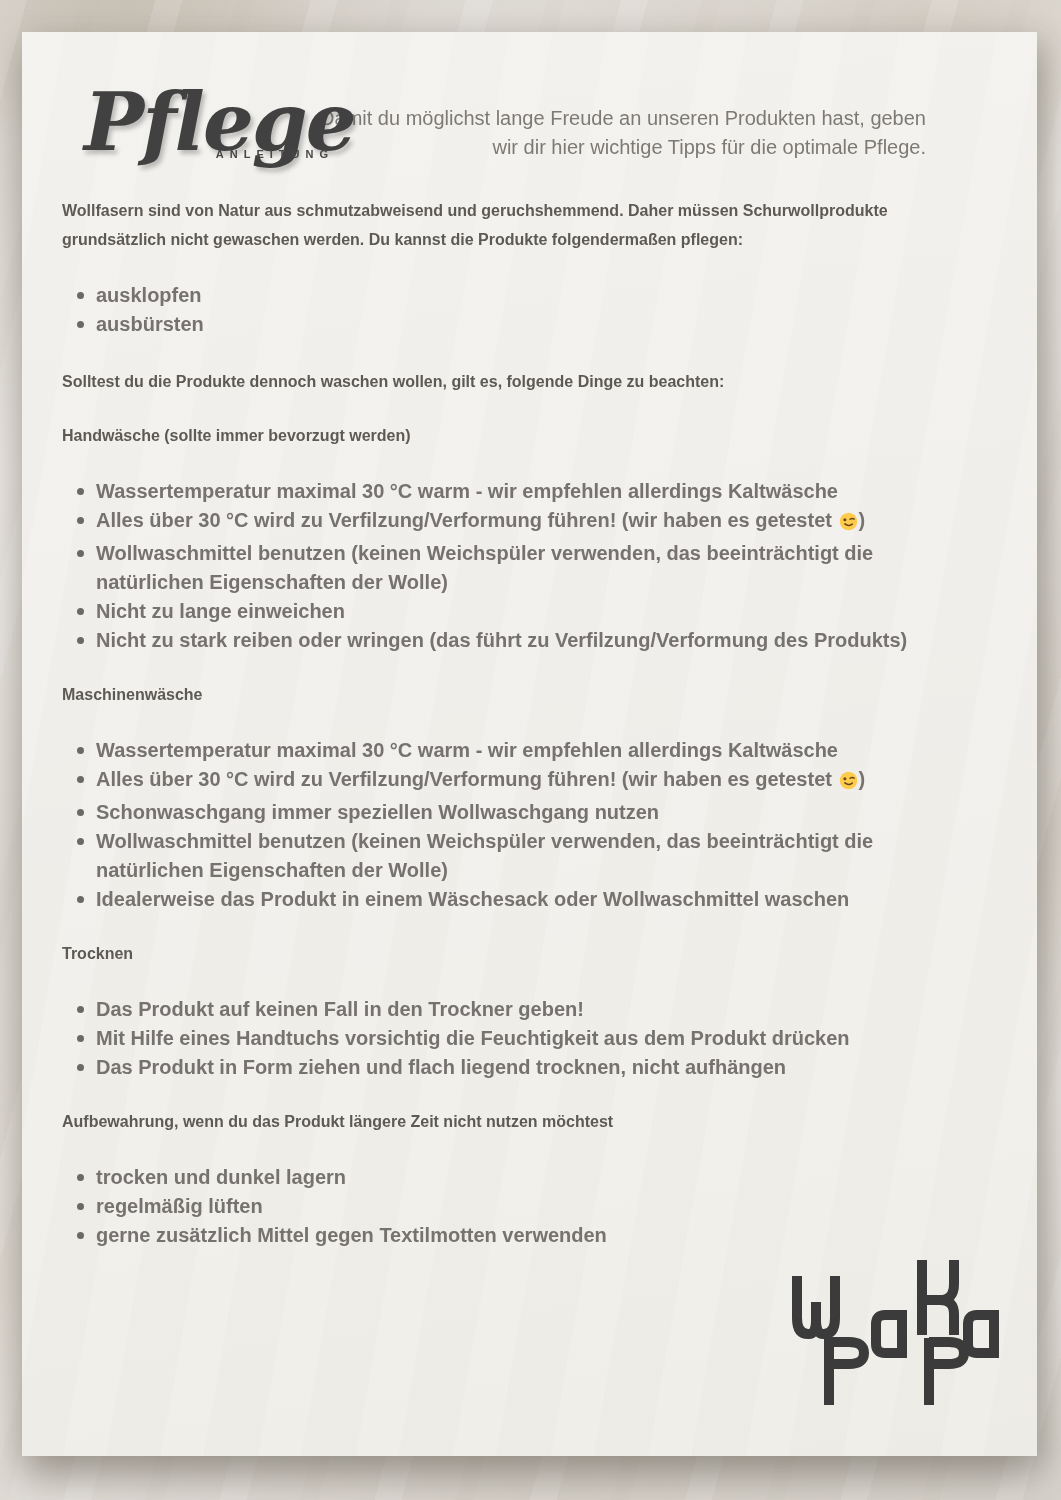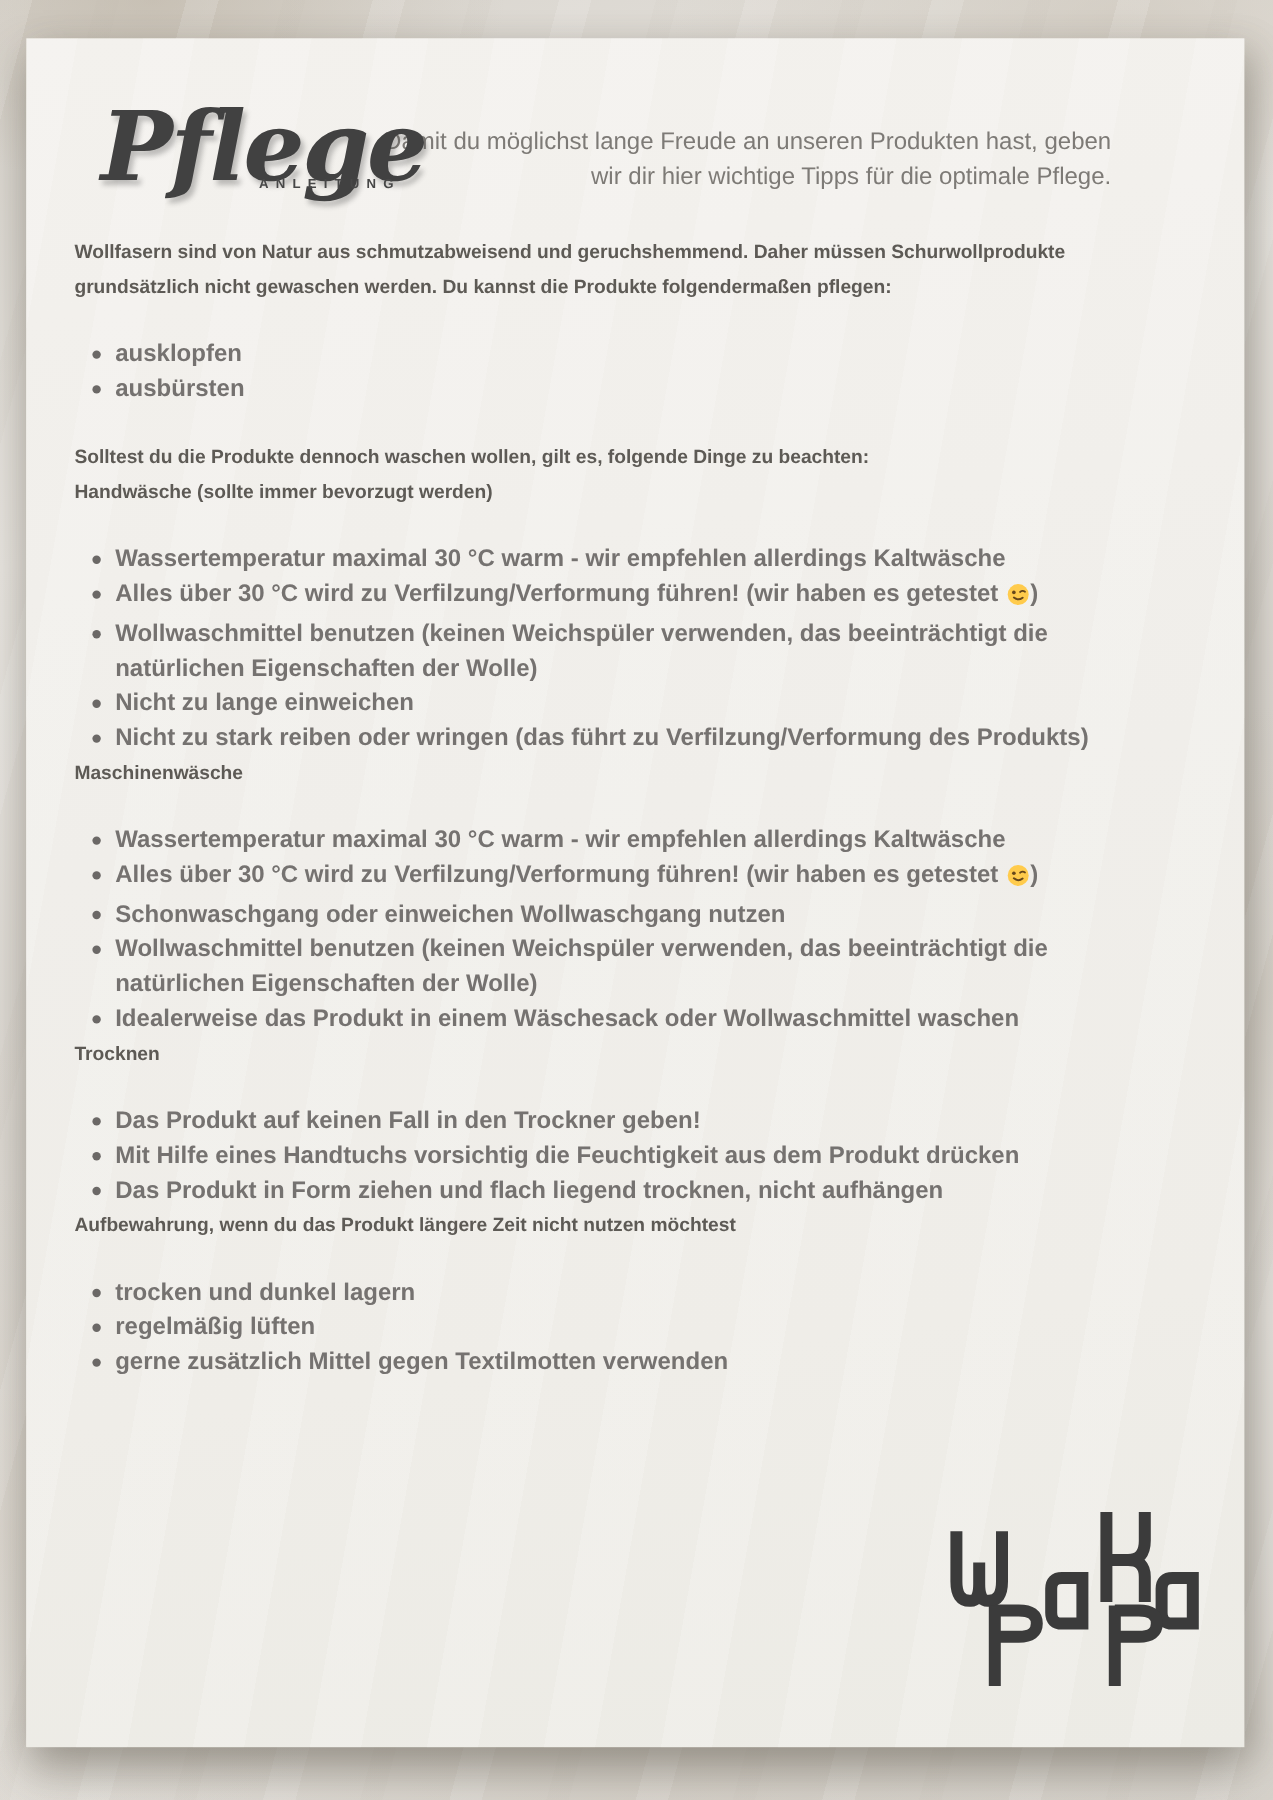--- a/index.html
+++ b/index.html
@@ -45,21 +45,21 @@
     color:#474747; margin-top:-18px; padding-left:2px;
     position:relative; z-index:2;
   }
   .intro {
     flex:1; max-width:606px; margin-top:26px; margin-left:-14px;
     font-size:20px; line-height:29px; color:#7d7a76;
   }
   .content { margin-top:34px; max-width:920px; }
   .lead, .hd { font-weight:700; font-size:16px; line-height:29px; color:#5d5a55; }
   .lead { max-width:885px; }
-  .hd { }
+  .hd { margin-top:25px; }
   ul { list-style:none; margin-top:27px; }
   li {
     position:relative; padding-left:34px; max-width:865px;
     font-size:20px; line-height:29px; color:#757270;font-weight:bold;
   }
   li::before {
     content:""; position:absolute; left:15px; top:11px;
     width:7px; height:7px; border-radius:50%; background:#6b6866;
   }
   .emoji { display:inline-block; vertical-align:-4px; margin-left:2px; }
@@ -107,21 +107,21 @@
 
     <p class="hd">Maschinenwäsche</p>
     <ul>
         <li>Wassertemperatur maximal 30 °C warm - wir empfehlen allerdings Kaltwäsche</li>
         <li>Alles über 30 °C wird zu Verfilzung/Verformung führen! (wir haben es getestet <span class="emoji"><svg viewBox="0 0 20 20" width="19" height="19">
               <circle cx="10" cy="10" r="9.2" fill="#FFCB4C"></circle>
               <circle cx="6.2" cy="8.1" r="1.6" fill="#66471B"></circle>
               <path d="M11.6 7.7q2.2-1.8 4.4-.2" stroke="#66471B" stroke-width="1.5" fill="none" stroke-linecap="round"></path>
               <path d="M6.2 12.6q3.9 3.1 7.7.1" stroke="#66471B" stroke-width="1.7" fill="none" stroke-linecap="round"></path>
             </svg></span>)</li>
-        <li>Schonwaschgang oder einweichen Wollwaschgang nutzen</li>
+        <li>Schonwaschgang immer speziellen Wollwaschgang nutzen</li>
         <li>Wollwaschmittel benutzen (keinen Weichspüler verwenden, das beeinträchtigt die natürlichen Eigenschaften der Wolle)</li>
         <li>Idealerweise das Produkt in einem Wäschesack oder Wollwaschmittel waschen</li>
       </ul>
 
     <p class="hd">Trocknen</p>
     <ul>
         <li>Das Produkt auf keinen Fall in den Trockner geben!</li>
         <li>Mit Hilfe eines Handtuchs vorsichtig die Feuchtigkeit aus dem Produkt drücken</li>
         <li>Das Produkt in Form ziehen und flach liegend trocknen, nicht aufhängen</li>
       </ul>

